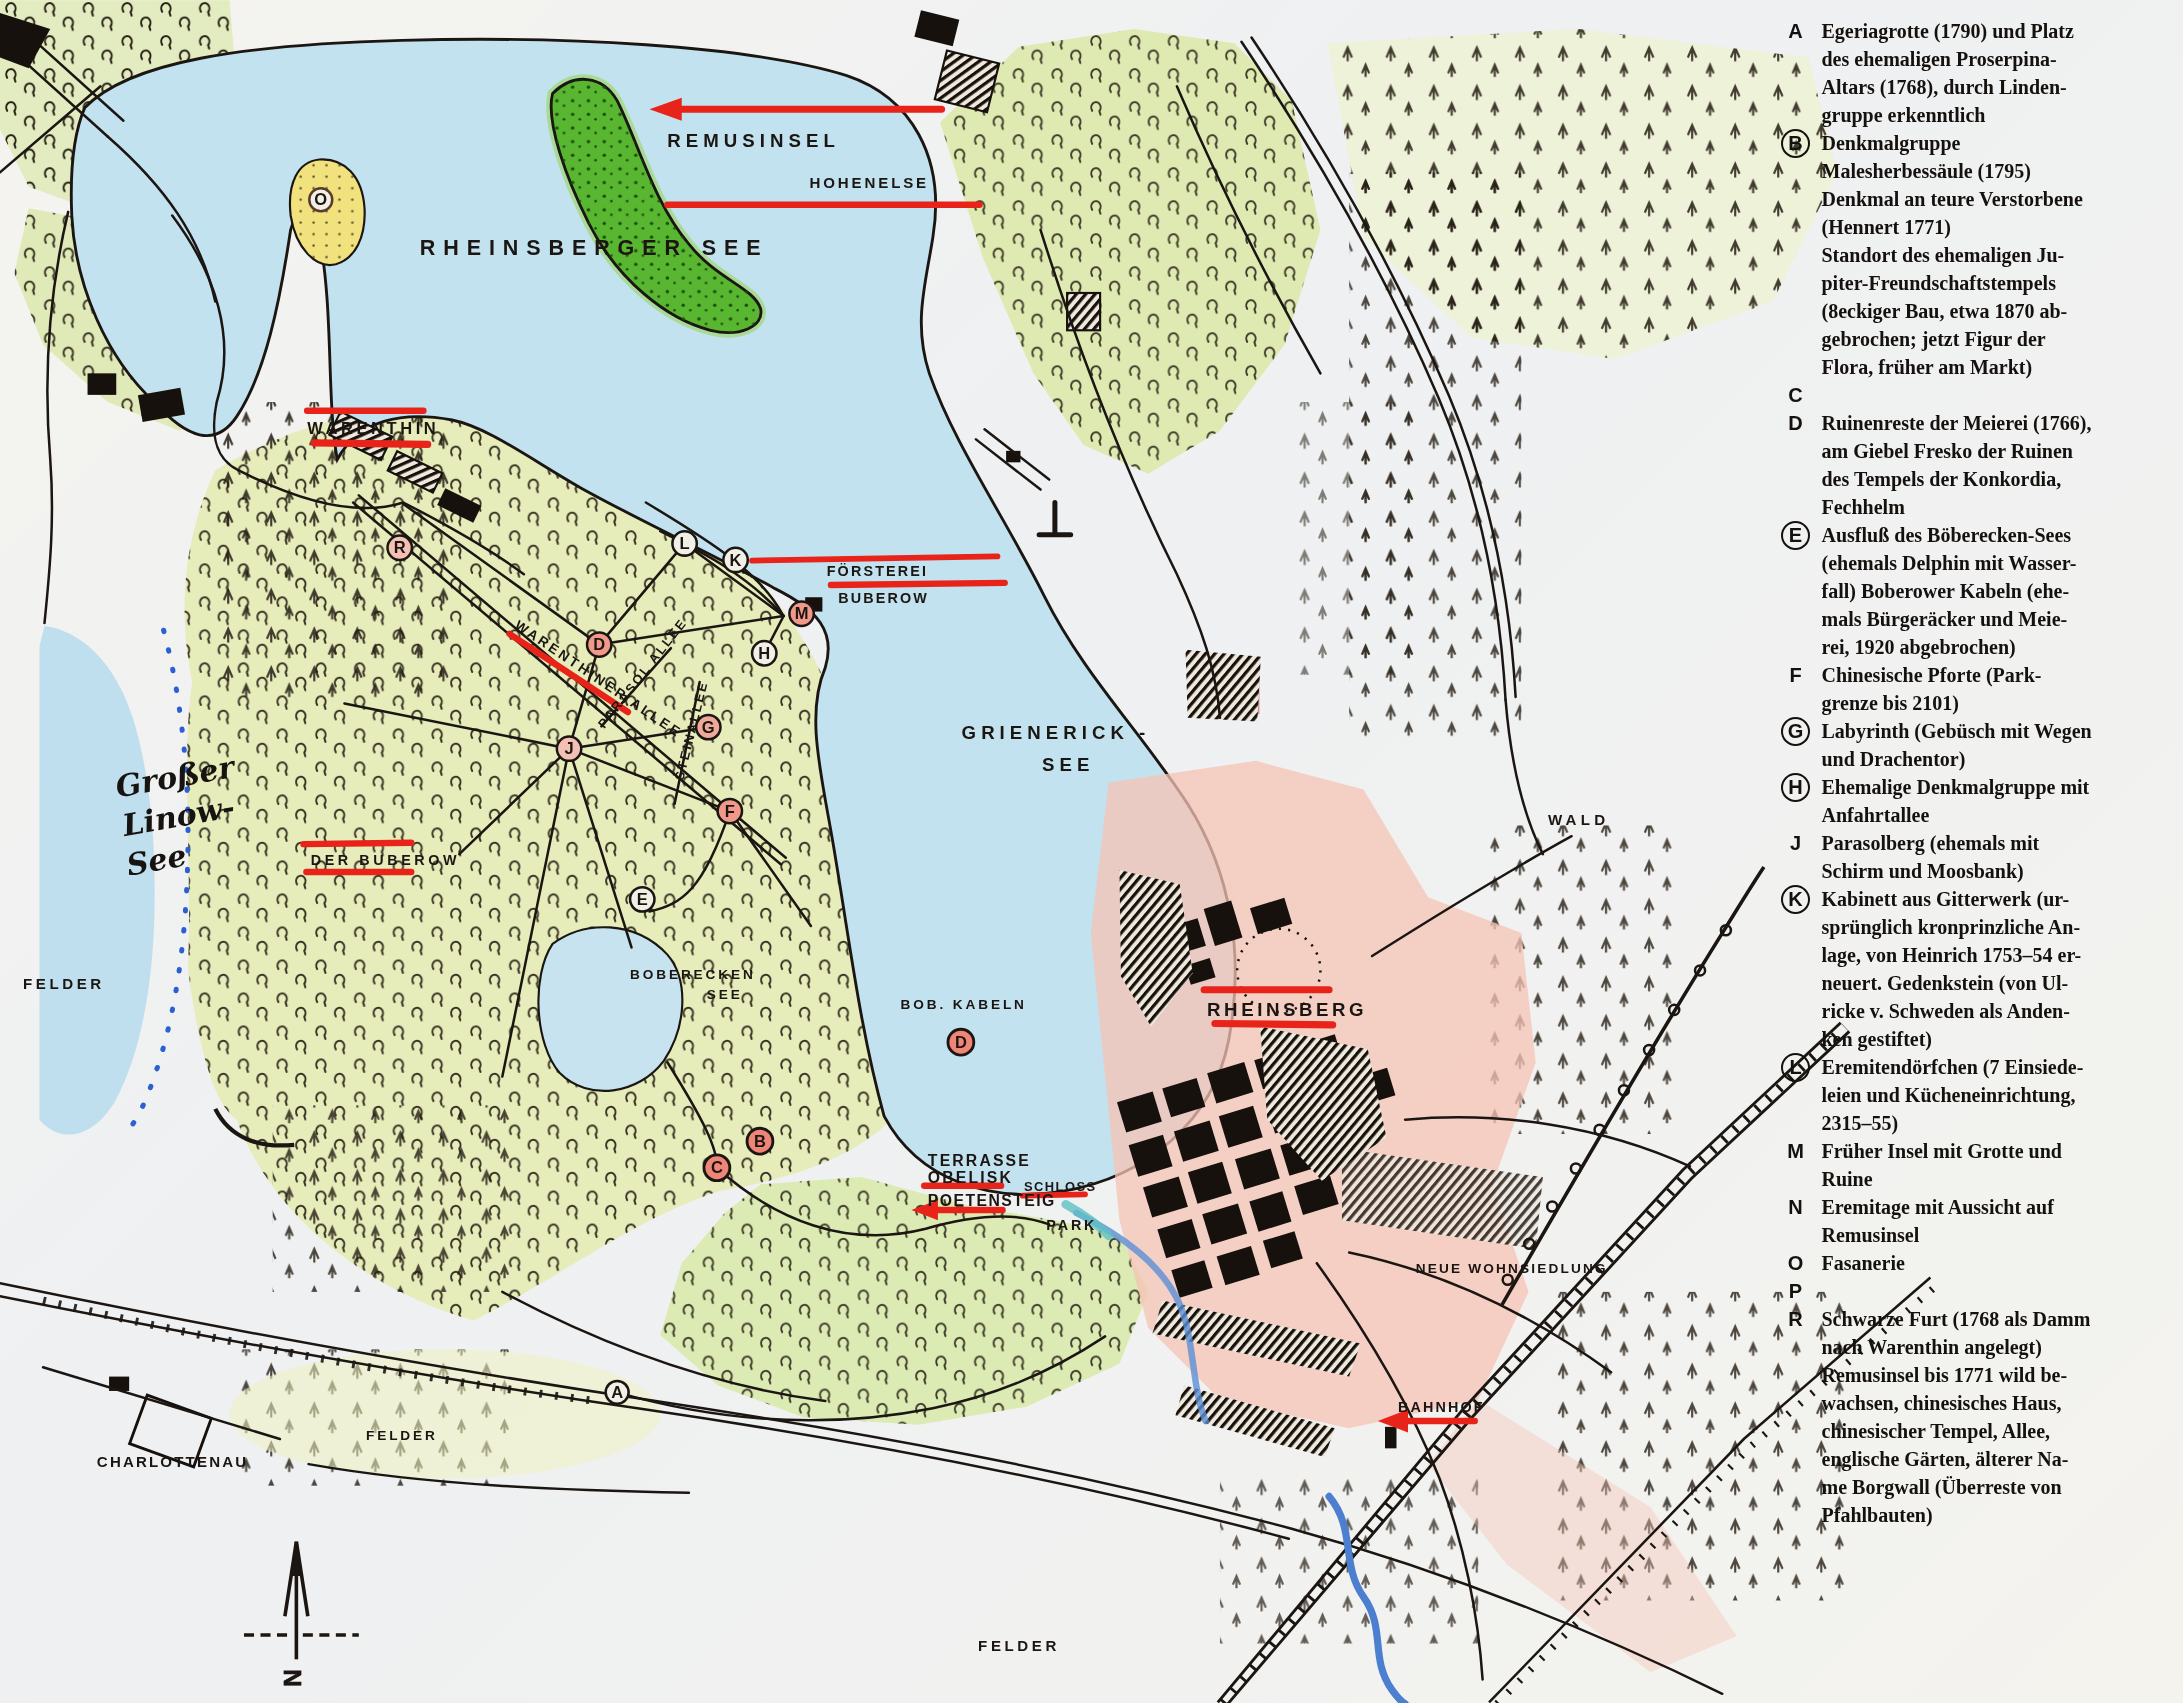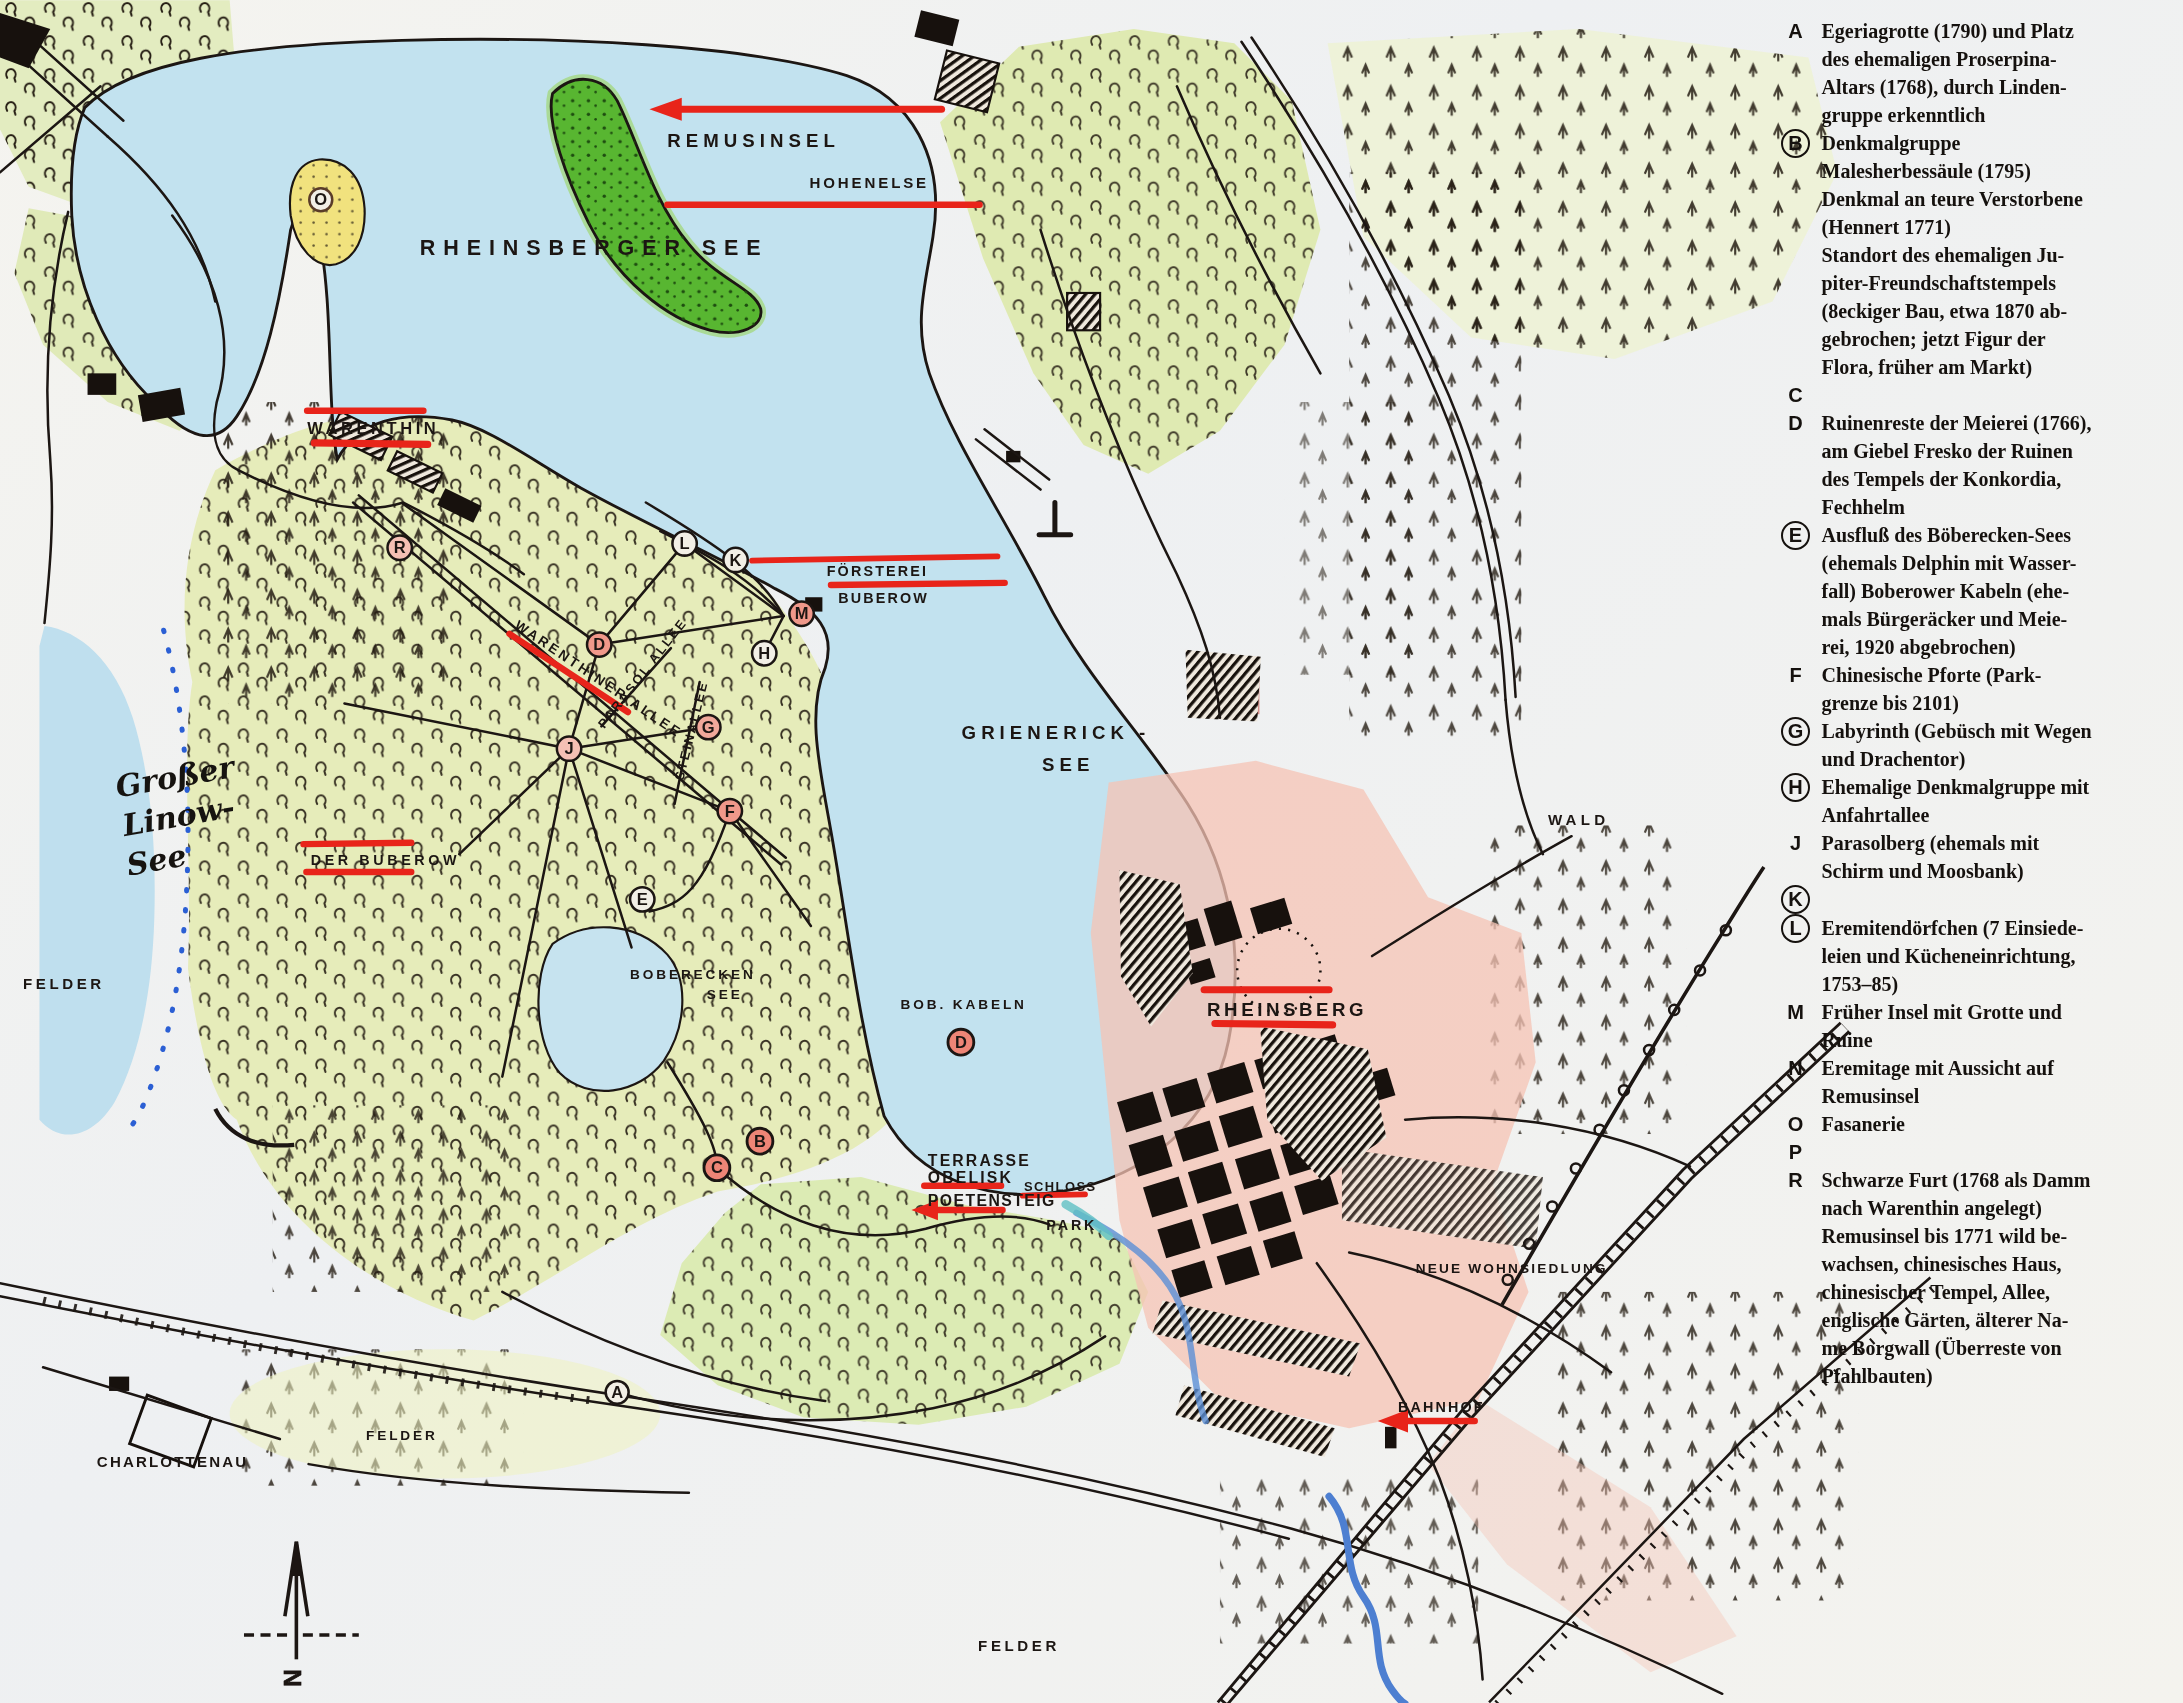--- a/index.html
+++ b/index.html
@@ -416,26 +416,32 @@
     <div class="legend-text">Ehemalige Denkmalgruppe mit
 Anfahrtallee</div>
   </div>
   <div class="legend-item">
     <div class="legend-letter">J</div>
     <div class="legend-text">Parasolberg (ehemals mit
 Schirm und Moosbank)</div>
   </div>
   <div class="legend-item">
     <div class="legend-letter circled">K</div>
+    <div class="legend-text">Kabinett aus Gitterwerk (ur-
+sprünglich kronprinzliche An-
+lage, von Heinrich 1753–54 er-
+neuert. Gedenkstein (von Ul-
+ricke v. Schweden als Anden-
+ken gestiftet)</div>
   </div>
   <div class="legend-item">
     <div class="legend-letter circled">L</div>
     <div class="legend-text">Eremitendörfchen (7 Einsiede-
 leien und Kücheneinrichtung,
-1753–85)</div>
+2315–55)</div>
   </div>
   <div class="legend-item">
     <div class="legend-letter">M</div>
     <div class="legend-text">Früher Insel mit Grotte und
 Ruine</div>
   </div>
   <div class="legend-item">
     <div class="legend-letter">N</div>
     <div class="legend-text">Eremitage mit Aussicht auf
 Remusinsel</div>

